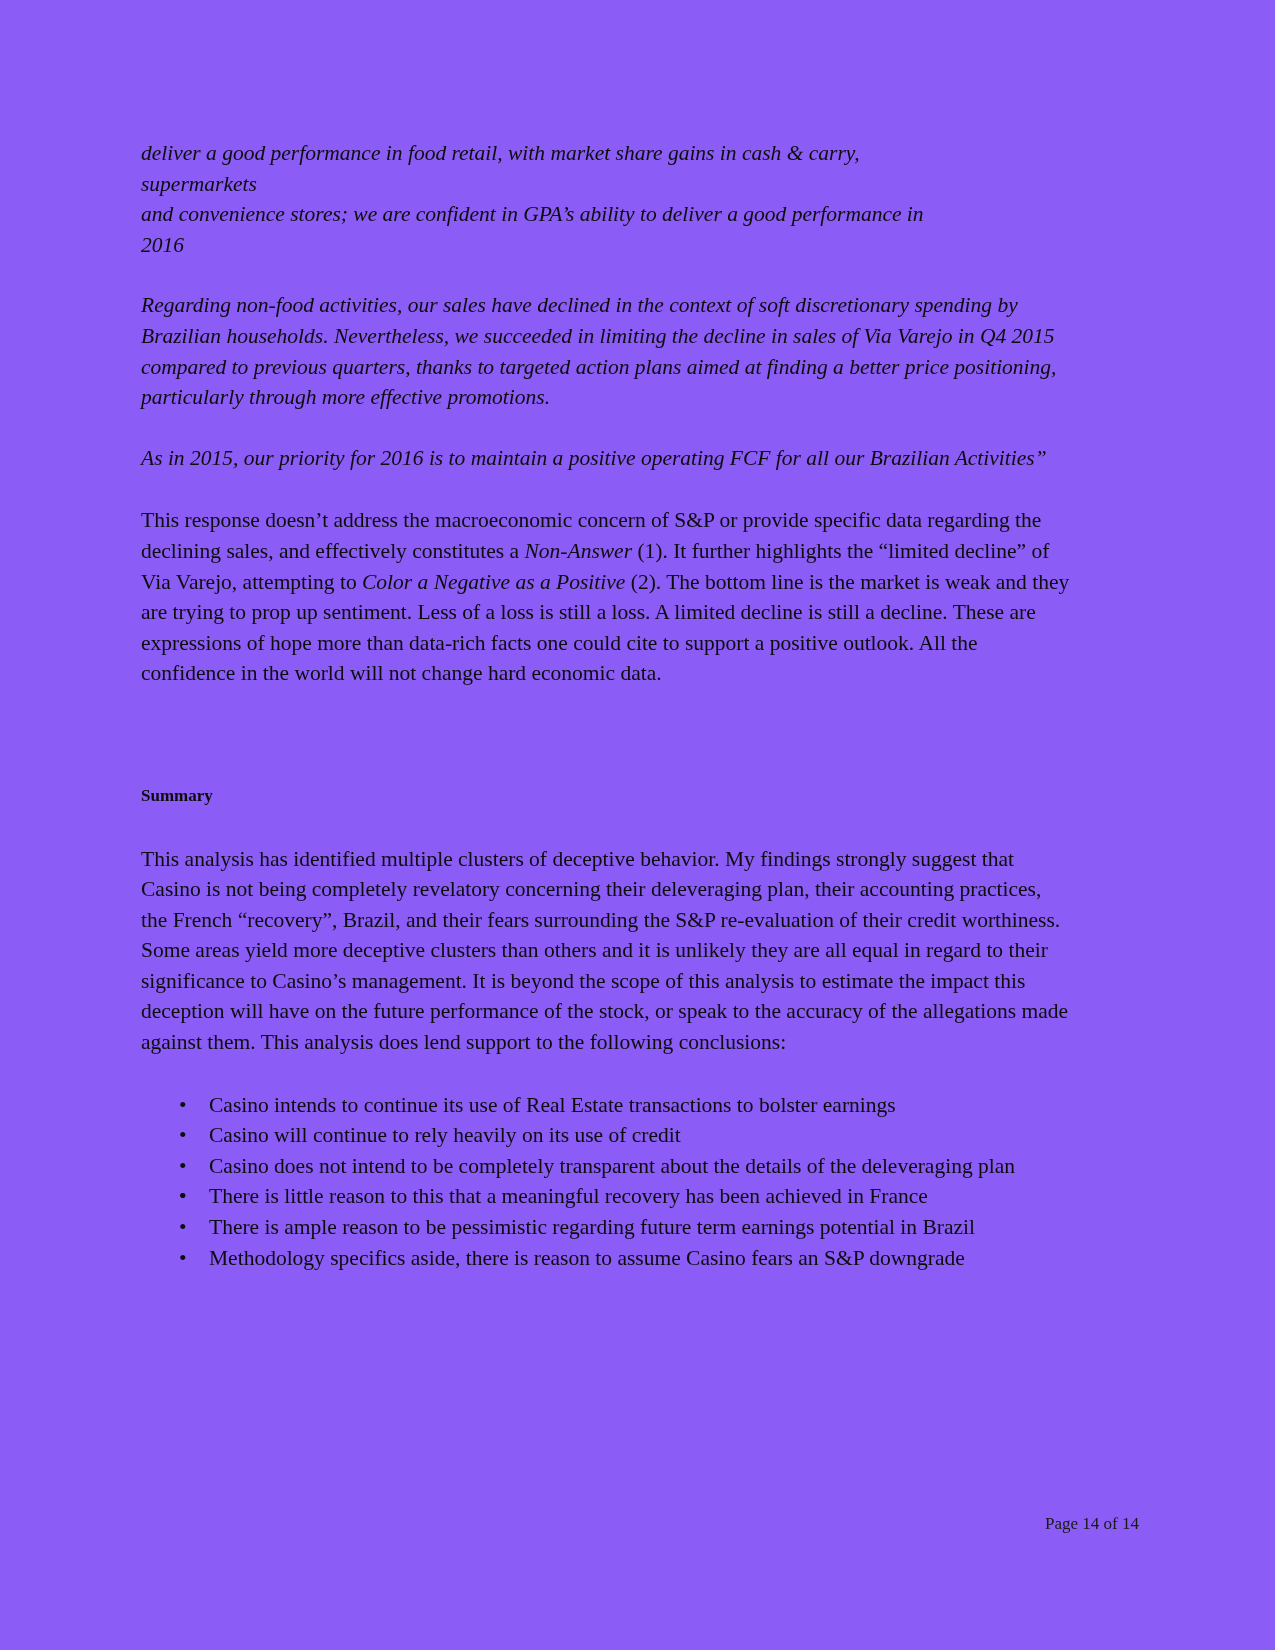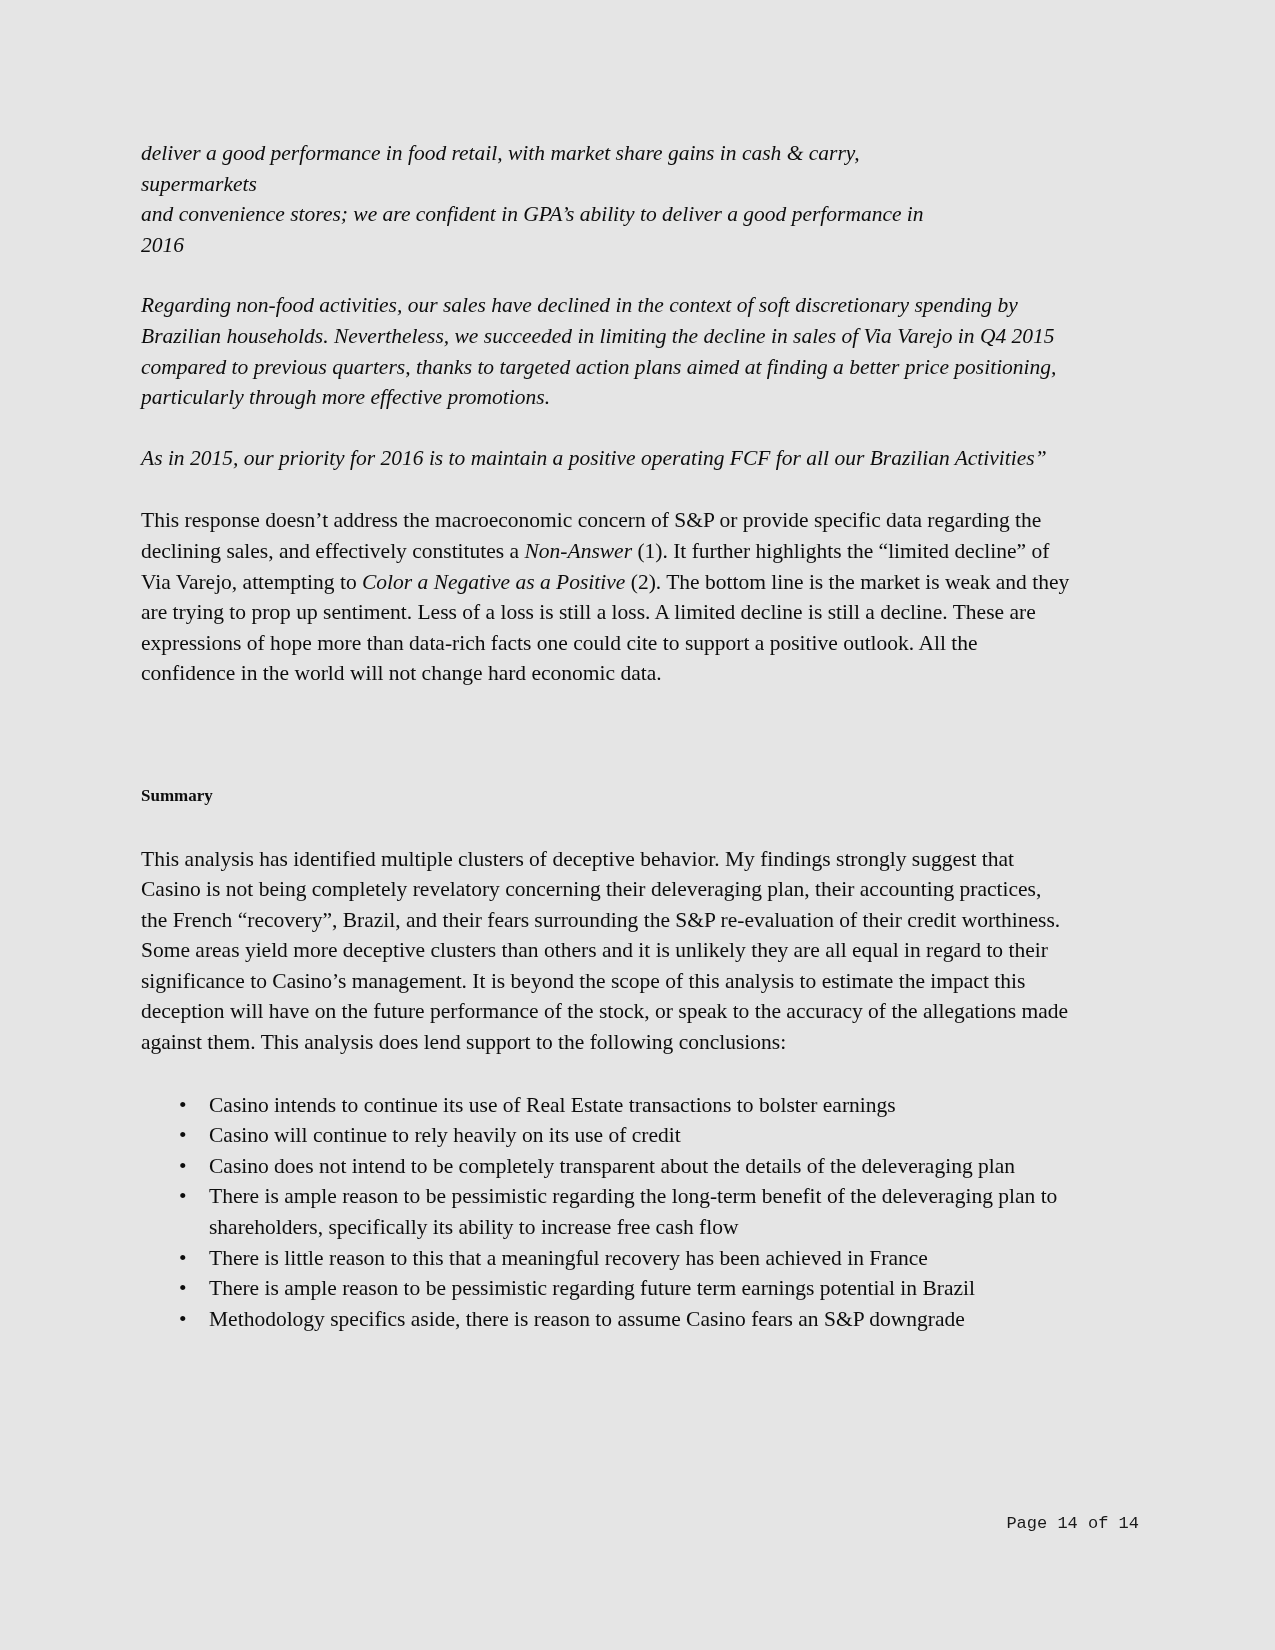--- a/index.html
+++ b/index.html
@@ -4,21 +4,21 @@
 <style>
   html, body {
     margin: 0;
     padding: 0;
     background: #ffffff;
   }
   .page {
     position: relative;
     width: 1275px;
     height: 1650px;
-    background: #e5e5e5;
+    background: #8b5cf6;
     margin: 0 auto;
     overflow: hidden;
     box-sizing: border-box;
   }
   .content {
     position: absolute;
     left: 141px;
     top: 138px;
     width: 930px;
   }
@@ -69,21 +69,21 @@
     top: 0;
     font-family: "Liberation Serif", "DejaVu Serif", serif;
     font-size: 21.5px;
     line-height: 30.6px;
     color: #0d0d0d;
   }
   .footer {
     position: absolute;
     right: 136px;
     bottom: 116px;
-    font-family: Liberation Mono, monospace;
+    font-family: Liberation Serif, serif;
     font-size: 17px;
     line-height: 20px;
     color: #1a1a1a;
     white-space: nowrap;
     text-align: center;
   }
 </style>
 </head>
 <body>
 
@@ -117,21 +117,21 @@
     <div class="spacer-md"></div>
 
     <p class="para">This analysis has identified multiple clusters of deceptive behavior. My findings strongly suggest that Casino is not being completely revelatory concerning their deleveraging plan, their accounting practices, the French “recovery”, Brazil, and their fears surrounding the S&amp;P re-evaluation of their credit worthiness. Some areas yield more deceptive clusters than others and it is unlikely they are all equal in regard to their significance to Casino’s management. It is beyond the scope of this analysis to estimate the impact this deception will have on the future performance of the stock, or speak to the accuracy of the allegations made against them. This analysis does lend support to the following conclusions:</p>
 
     <div class="spacer-md"></div>
 
     <ul class="bullets">
       <li><span class="bullet-dot">•</span><span>Casino intends to continue its use of Real Estate transactions to bolster earnings</span></li>
       <li><span class="bullet-dot">•</span><span>Casino will continue to rely heavily on its use of credit</span></li>
       <li><span class="bullet-dot">•</span><span>Casino does not intend to be completely transparent about the details of the deleveraging plan</span></li>
-      <li><span class="bullet-dot">•</span><span>There is ample reason to be pessimistic regarding the long-term benefit of the deleveraging plan to shareholders, specifically its ability to increase free cash flow</span></li>
+      <li><span class="bullet-dot">•</span></li>
       <li><span class="bullet-dot">•</span><span>There is little reason to this that a meaningful recovery has been achieved in France</span></li>
       <li><span class="bullet-dot">•</span><span>There is ample reason to be pessimistic regarding future term earnings potential in Brazil</span></li>
       <li><span class="bullet-dot">•</span><span>Methodology specifics aside, there is reason to assume Casino fears an S&amp;P downgrade</span></li>
     </ul>
 
   </div>
 
   <div class="footer">Page 14 of 14</div>
 
 </div>

